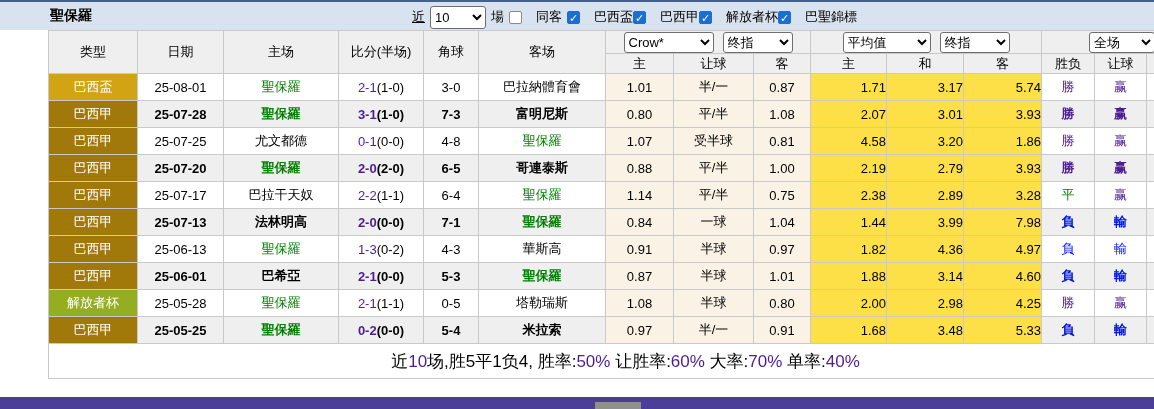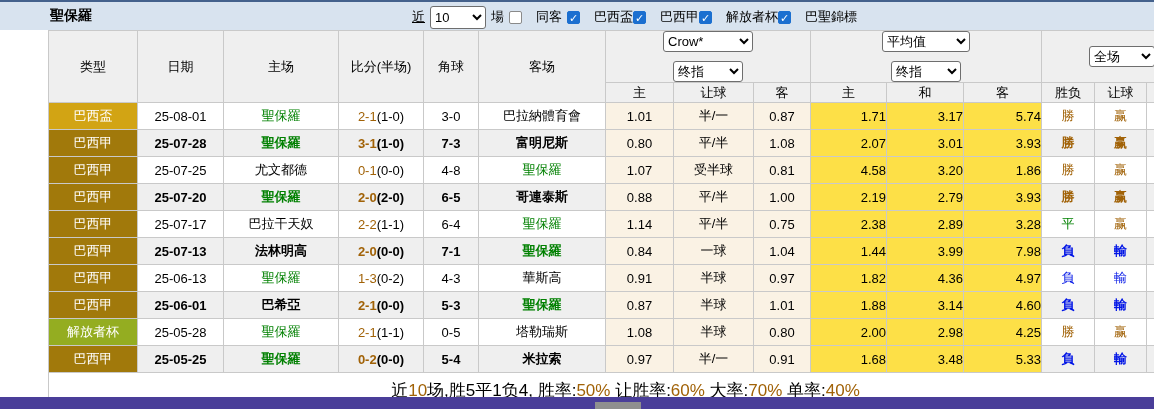--- a/index.html
+++ b/index.html
@@ -22,28 +22,28 @@
         text-align:center; color:#fff; }
   .cb.on { background:#1B6FD0; border-color:#1B6FD0; }
 
   
   table { border-collapse:collapse; table-layout:fixed; width:1154px; font-size:13px; color:#000;margin-left:48px; }
   th, td { border:1px solid #C9C9C9; text-align:center; padding:0;
            overflow:hidden; white-space:nowrap; }
   thead th { background:#EFEFEF; font-weight:normal; }
   .hdr-top th { height:23px; }
   .hdr-sub th { height:20px; }
-  .selwrap { display:flex; justify-content:center; align-items:center; gap:9px;flex-direction:column; }
+  .selwrap { display:flex; justify-content:center; align-items:center; gap:9px; }
   .hdr-select { height:21px; }
   tbody td { height:27px; background:#fff; }
   tr.even td.plain { background:#EFEFEF;font-weight:bold; }
   td.type { color:#fff; }
   td.crow { background:#FAF2E4; }
   td.avg  { background:#fde047;text-align:right; }
-  .red   { color:#a16207; }
+  .red   { color:#4c1d95; }
   .blue  { color:#0014E6; }
   .green { color:#008000; }
   .team-hl { color:#008000; }
   tfoot td { height:35px; background:#fff; font-size:17px; }
 
   .purplebar { position:absolute; left:0; top:397px; width:1154px; height:12px; background:#4A3E99; }
   .graybox { position:absolute; left:595px; top:402px; width:46px; height:7px; background:#8F8F8F; }
 </style>
 </head>
 <body>

